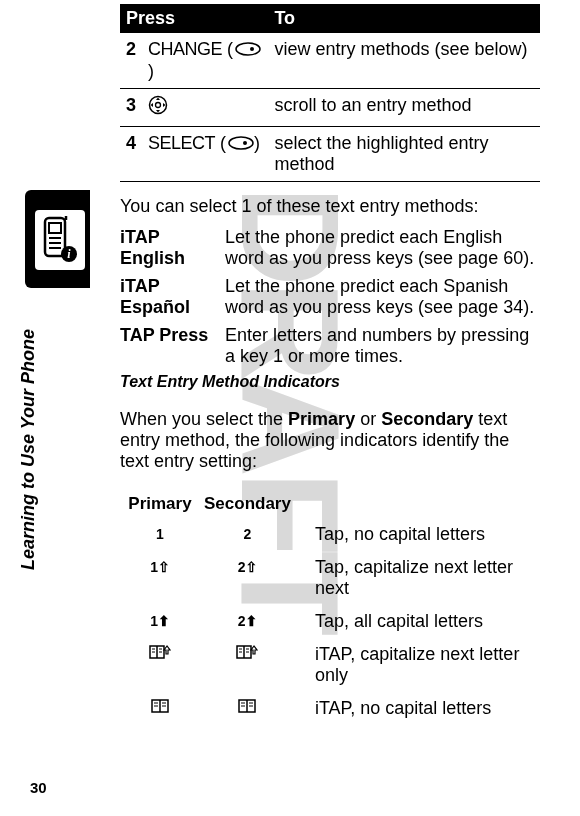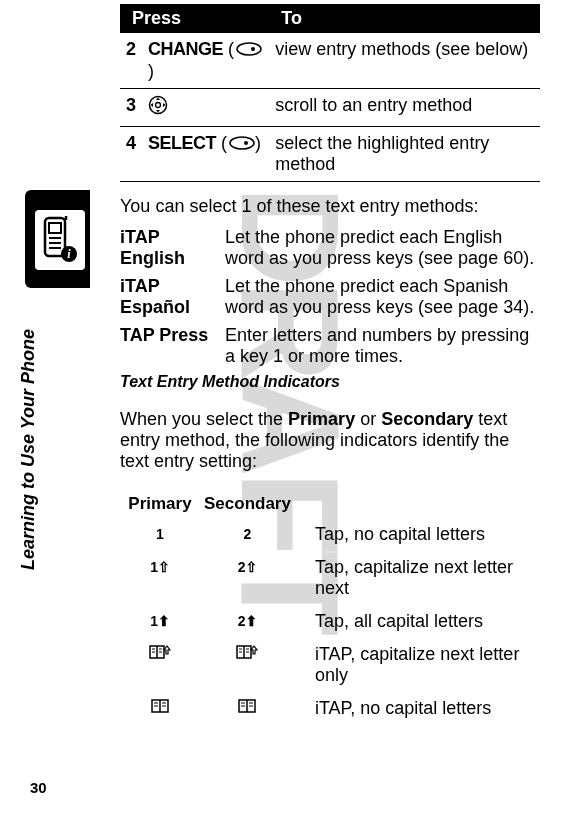--- a/index.html
+++ b/index.html
@@ -35,35 +35,35 @@
   }
   table.press-to {
     width: 100%;
     border-collapse: collapse;
     font-size: 18px;
   }
   table.press-to th {
     background: #000;
     color: #fff;
     text-align: left;
-    padding: 4px 12px;
+    padding: 4px 6px;
     font-weight: bold;
     font-family: Arial, sans-serif;
   }
   table.press-to td {
     border-bottom: 1px solid #000;
     padding: 6px 6px 6px 6px;
     vertical-align: top;
   }
   table.press-to td.step {
     font-weight: bold;
     width: 22px;
     padding-right: 4px;
   }
-  .cond { font-family: "Arial Narrow", Arial, sans-serif; font-weight: 700; font-stretch: condensed; letter-spacing: -0.5px; margin-top: 36px; }
+  .cond { font-family: "Arial Narrow", Arial, sans-serif; font-weight: 400; font-stretch: condensed; letter-spacing: -0.5px; margin-top: 36px; }
   .softkey {
     display: inline-block;
     vertical-align: middle;
     margin-left: 2px;
   }
   .intro {
     font-size: 18px;
     margin: 14px 0 10px 0;
   }
   .method-row {

